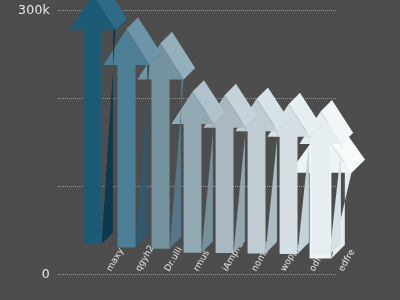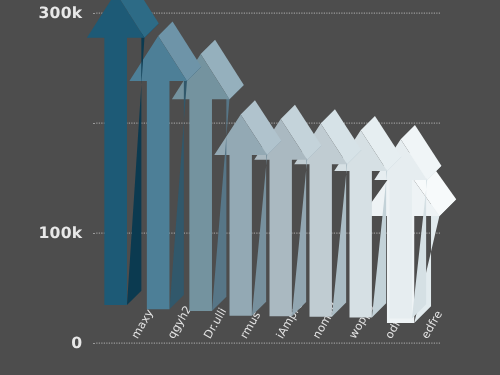--- a/index.html
+++ b/index.html
@@ -3,21 +3,21 @@
 <meta charset="utf-8">
 <style>
   html,body{margin:0;padding:0;}
   body{
     width:400px;height:300px;overflow:hidden;
     background:#4d4d4d;
     font-family:"DejaVu Sans","Liberation Sans",sans-serif;
     position:relative;
   }
   #chart-root{position:absolute;inset:0;}
-  .plot{position:absolute;left:16px;top:0;width:336px;height:300px;font-weight:bold;}
+  .plot{position:absolute;left:0;top:0;width:336px;height:300px;}
 
   
   .gridline{
     position:absolute;left:58px;right:0;height:0;
     border-top:1px dotted #a9a9a9;
     opacity:.85;
   }
   .ytick{
     position:absolute;left:0;width:50px;text-align:right;
     color:#e8e8e8;font-size:12.5px;letter-spacing:.2px;
@@ -46,21 +46,20 @@
 </head>
 <body>
 
 <div id="chart-root">
 
   <div class="plot" id="axis-layer">
       <div class="gridline" style="top: 10px;"></div>
       <div class="ytick" style="top: 4px;">300k</div>
       <div class="gridline" style="top: 98px;"></div>
       <div class="gridline" style="top: 186px;"></div>
-      <div class="ytick" style="top: 180px;">100k</div>
       <div class="gridline" style="top: 274px;"></div>
       <div class="ytick" style="top: 268px;">0</div>
     </div>
 
   <div class="arrows" id="arrow-layer">
       <div class="arrow-group" style="left: 58px; bottom: 4px; z-index: 40;">
         <svg class="arrow-svg" width="74" height="344" viewBox="-14 -16 90 348">
           <polygon points="56,44 70,30 53,30 53,290 39,304" fill="#0b3a50"></polygon>
           <polygon points="28,0 42,-14 70,30 56,44" fill="#2d6b86"></polygon>
           <polygon points="28,0 56,44 39,44 39,304 17,304 17,44 0,44" fill="#1d5a76"></polygon>

